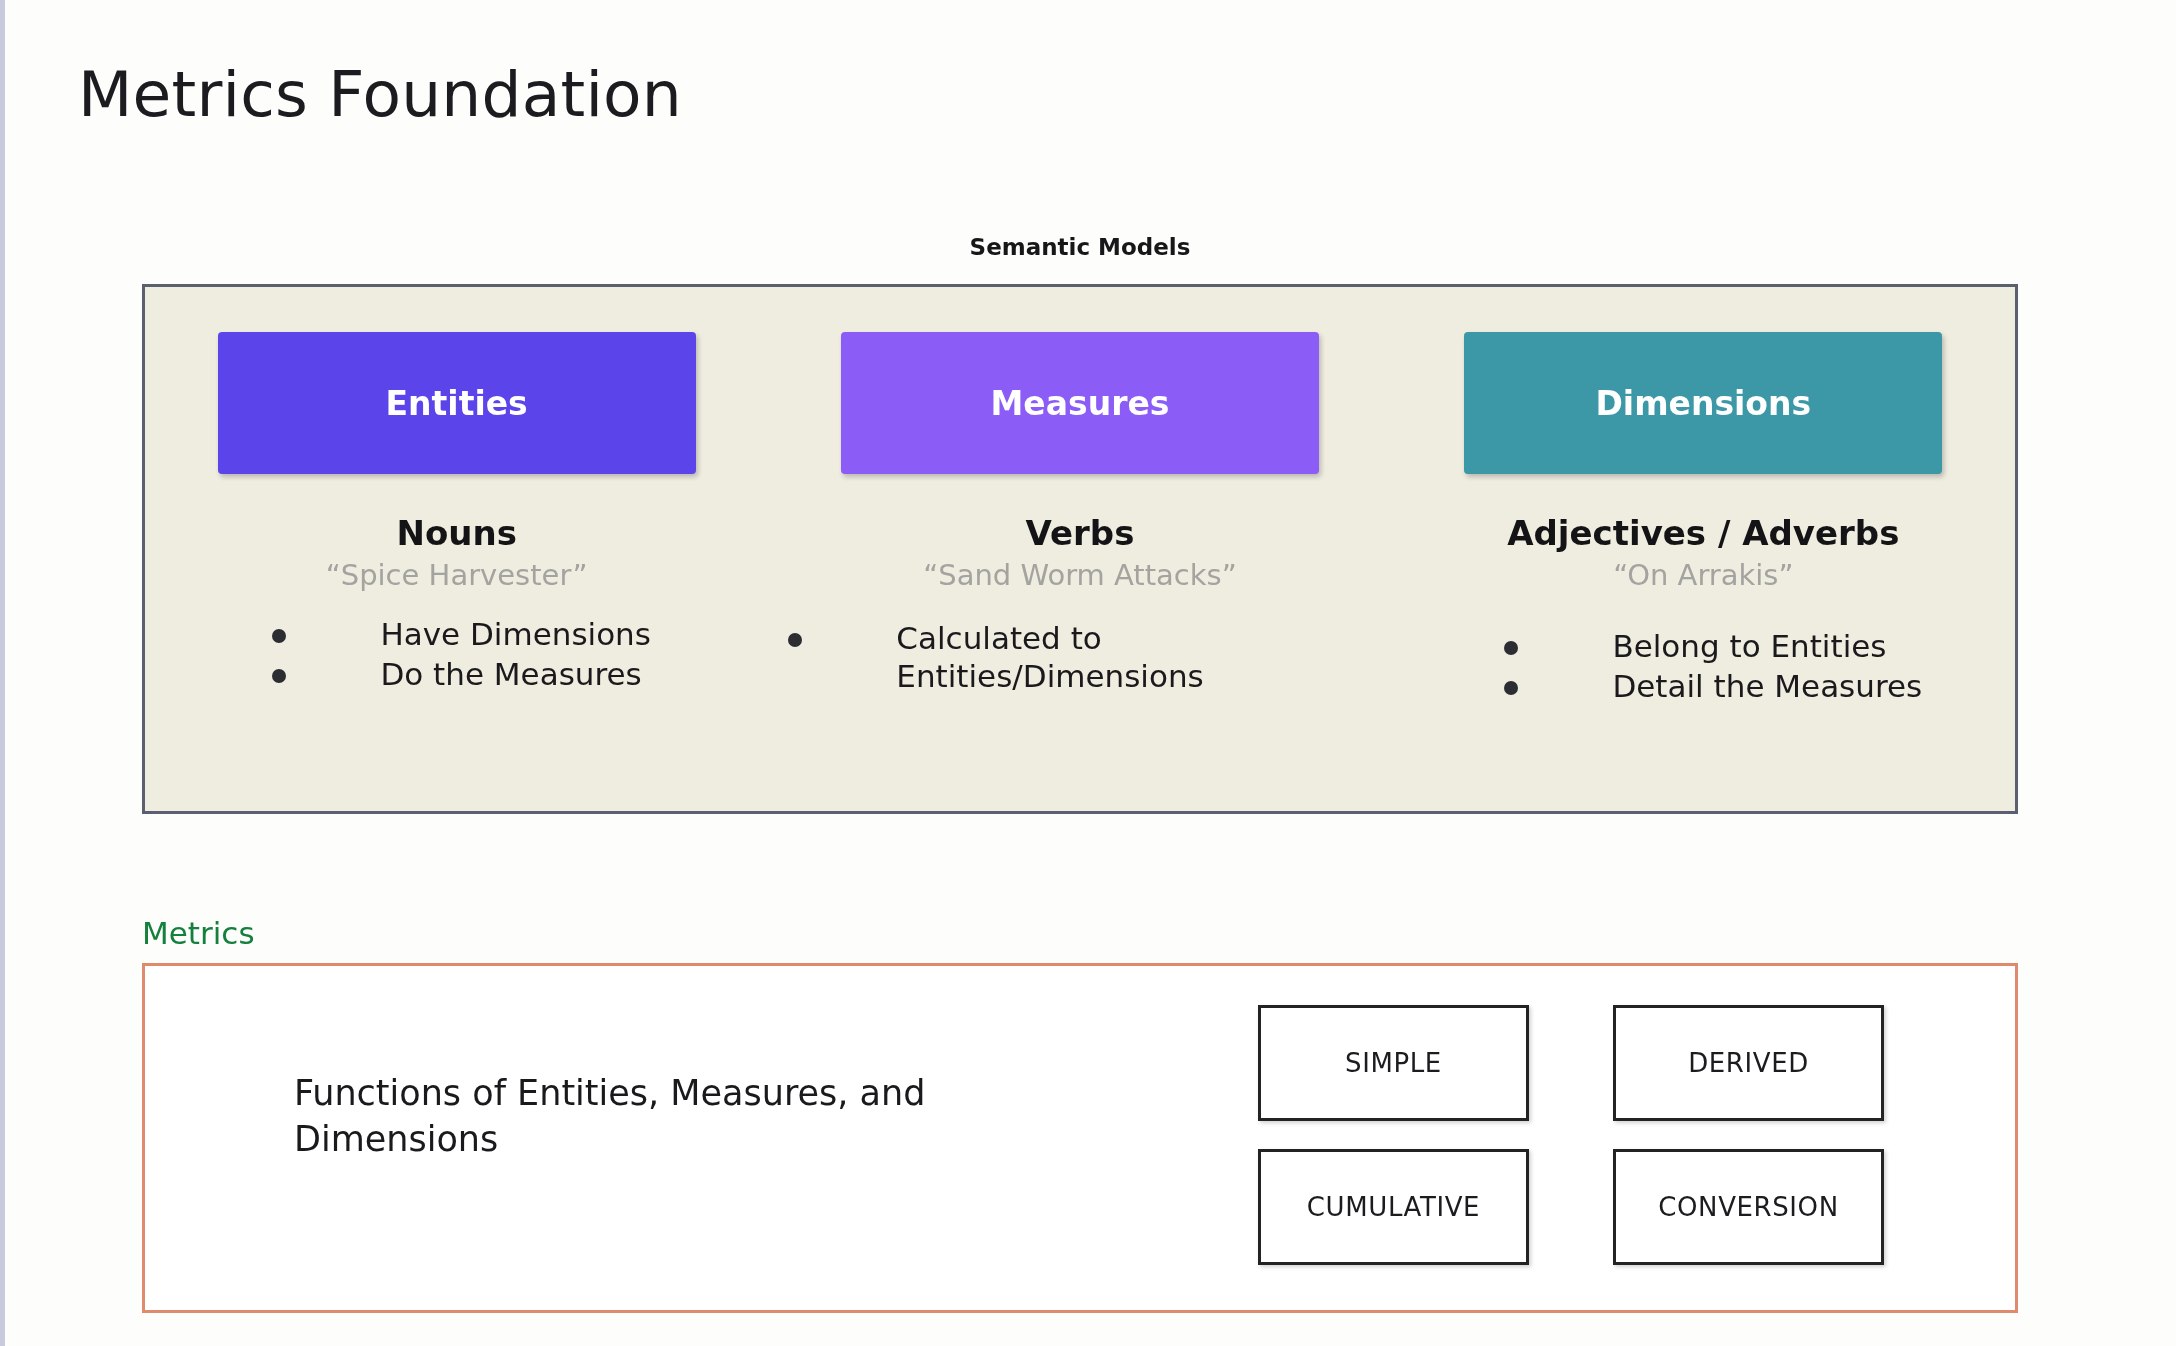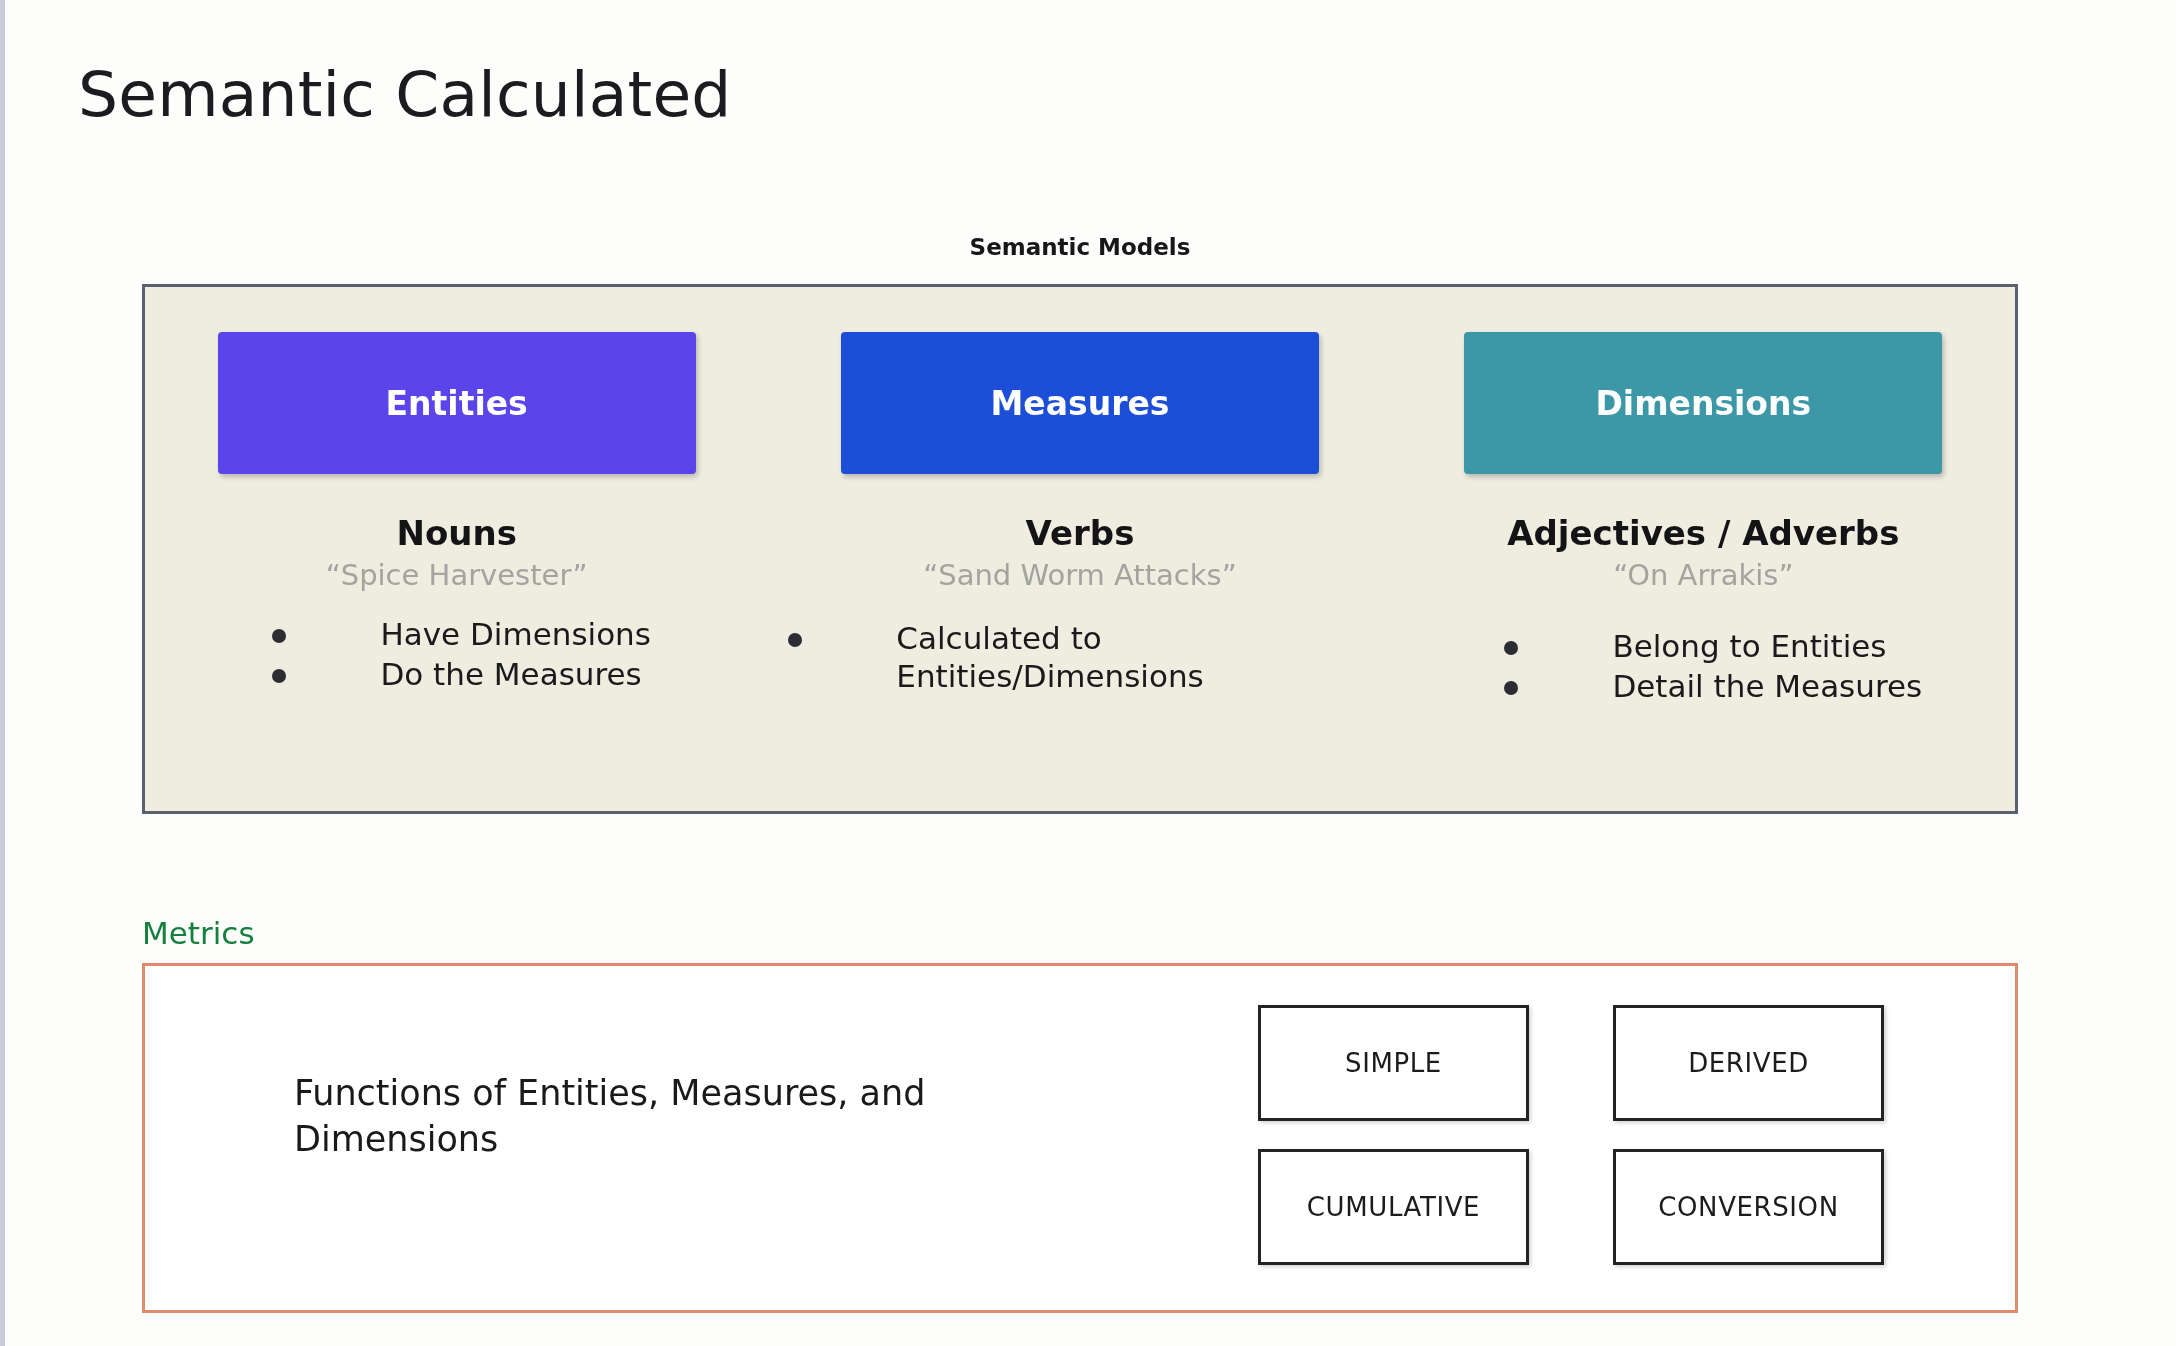--- a/index.html
+++ b/index.html
@@ -80,21 +80,21 @@
     display: flex;
     align-items: center;
     justify-content: center;
     color: #ffffff;
     font-size: 33px;
     font-weight: 700;
     box-shadow: 2px 3px 5px rgba(0,0,0,0.22);
     box-sizing: border-box;
   }
   .pill.entities   { background: #5b45ea; }
-  .pill.measures   { background: #1d4ed8; }
+  .pill.measures   { background: #8b5cf6; }
   .pill.dimensions { background: #3c98a6; }
 
   .pos-label {
     margin-top: 42px;
     font-size: 34px;
     font-weight: 700;
     color: #141417;
     text-align: center;
     line-height: 1.05;
     white-space: nowrap;
@@ -193,21 +193,21 @@
     box-sizing: border-box;
     box-shadow: 2px 2px 4px rgba(0,0,0,0.18);
     margin-left: 40px;
   }
 </style>
 </head>
 <body>
 
 <div class="left-edge-strip"></div>
 
-<div class="slide-title">Semantic Calculated</div>
+<div class="slide-title">Metrics Foundation</div>
 
 <div class="sm-heading">Semantic Models</div>
 
 <div class="sm-panel">
   <div class="sm-columns">
 
     <div class="sm-col col-entities">
       <div class="pill entities">Entities</div>
       <div class="pos-label">Nouns</div>
       <div class="pos-example">“Spice Harvester”</div>

